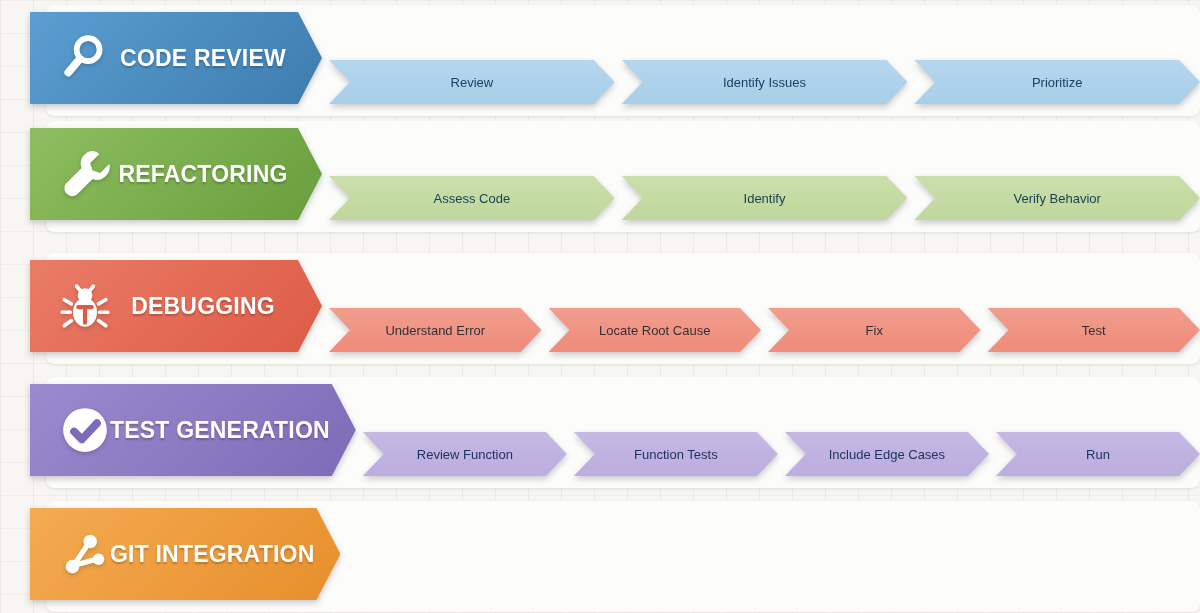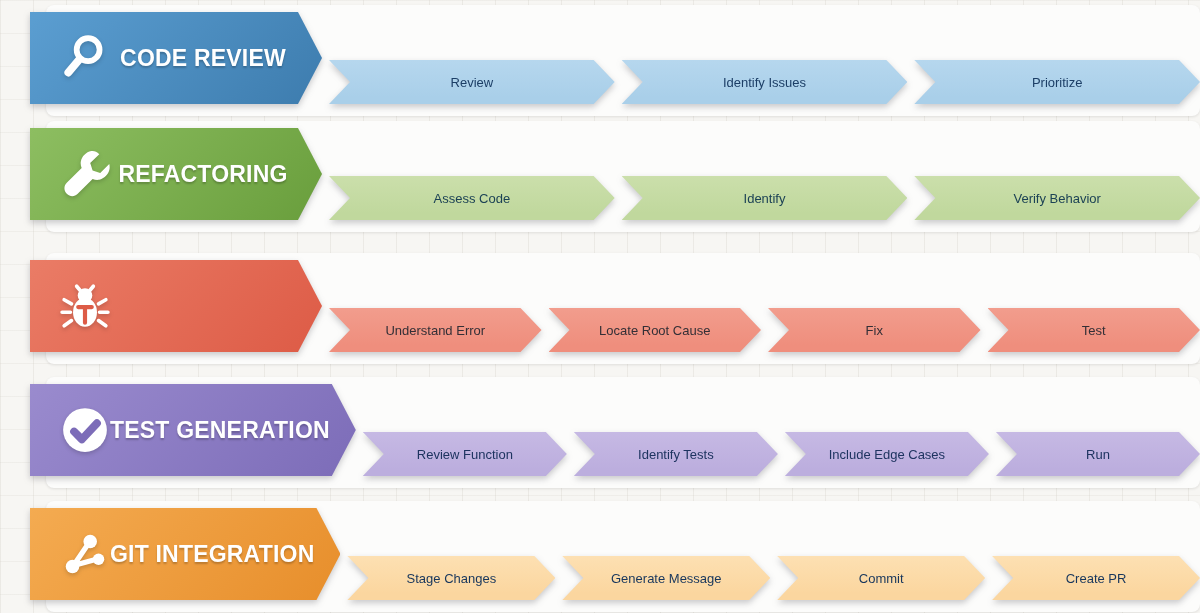--- a/index.html
+++ b/index.html
@@ -94,20 +94,21 @@
   <div class="fold"></div>
   <div class="bar">
     <div class="chev-head">
       <svg class="icon" viewBox="0 0 48 48">
         <path d="M16 5 L21 11 M32 5 L27 11" stroke="#fff" stroke-width="3.5" stroke-linecap="round" fill="none"></path>
         <circle cx="24" cy="14" r="7" fill="#fff"></circle>
         <ellipse cx="24" cy="30" rx="11.5" ry="14" fill="#fff"></ellipse>
         <path d="M11 22 L4 18 M10 30 L2 30 M11 38 L4 43 M37 22 L44 18 M38 30 L46 30 M37 38 L44 43" stroke="#fff" stroke-width="3.5" stroke-linecap="round" fill="none"></path>
         <path d="M24 25 V40 M17.5 25 H30.5" stroke="var(--head_to)" stroke-width="4" stroke-linecap="round" fill="none"></path>
       </svg>
+      <span class="title">DEBUGGING</span>
     </div>
     <div class="steps">
       <div class="step">Understand Error</div>
       <div class="step">Locate Root Cause</div>
       <div class="step">Fix</div>
       <div class="step">Test</div>
     </div>
   </div>
 </div>
 
@@ -117,40 +118,34 @@
   <div class="bar">
     <div class="chev-head">
       <svg class="icon" viewBox="0 0 48 48">
         <circle cx="24" cy="24" r="21" fill="#fff"></circle>
         <path d="M13.5 25.5 L21 33 L35.5 17.5" fill="none" stroke="var(--head_to)" stroke-width="7.5" stroke-linecap="round" stroke-linejoin="round"></path>
       </svg>
       <span class="title">TEST GENERATION</span>
     </div>
     <div class="steps">
       <div class="step">Review Function</div>
-      <div class="step">Identify Tests</div>
+      <div class="step">Function Tests</div>
       <div class="step">Include Edge Cases</div>
       <div class="step">Run</div>
     </div>
   </div>
 </div>
 
 <div class="row" style="top: 508px; --head_from: #f4ab51; --head_to: #e78e2b; --step_bg: #fbd69f; --step_light: #fde0b2; --step_text: #17365c; --fold: #b05326;">
   <div class="paper"></div>
   <div class="fold"></div>
   <div class="bar">
     <div class="chev-head">
       <svg class="icon" viewBox="0 0 48 48">
         <path d="M13 35 L28 13 M13 35 L35 29" stroke="#fff" stroke-width="5" stroke-linecap="round" fill="none"></path>
         <circle cx="12" cy="36" r="6.5" fill="#fff"></circle>
         <circle cx="29" cy="12" r="6.5" fill="#fff"></circle>
         <circle cx="37" cy="29" r="5.5" fill="#fff"></circle>
       </svg>
       <span class="title">GIT INTEGRATION</span>
     </div>
-    <div class="steps">
-      <div class="step">Stage Changes</div>
-      <div class="step">Generate Message</div>
-      <div class="step">Commit</div>
-      <div class="step">Create PR</div>
-    </div>
   </div>
 </div>
 
 </body></html>

